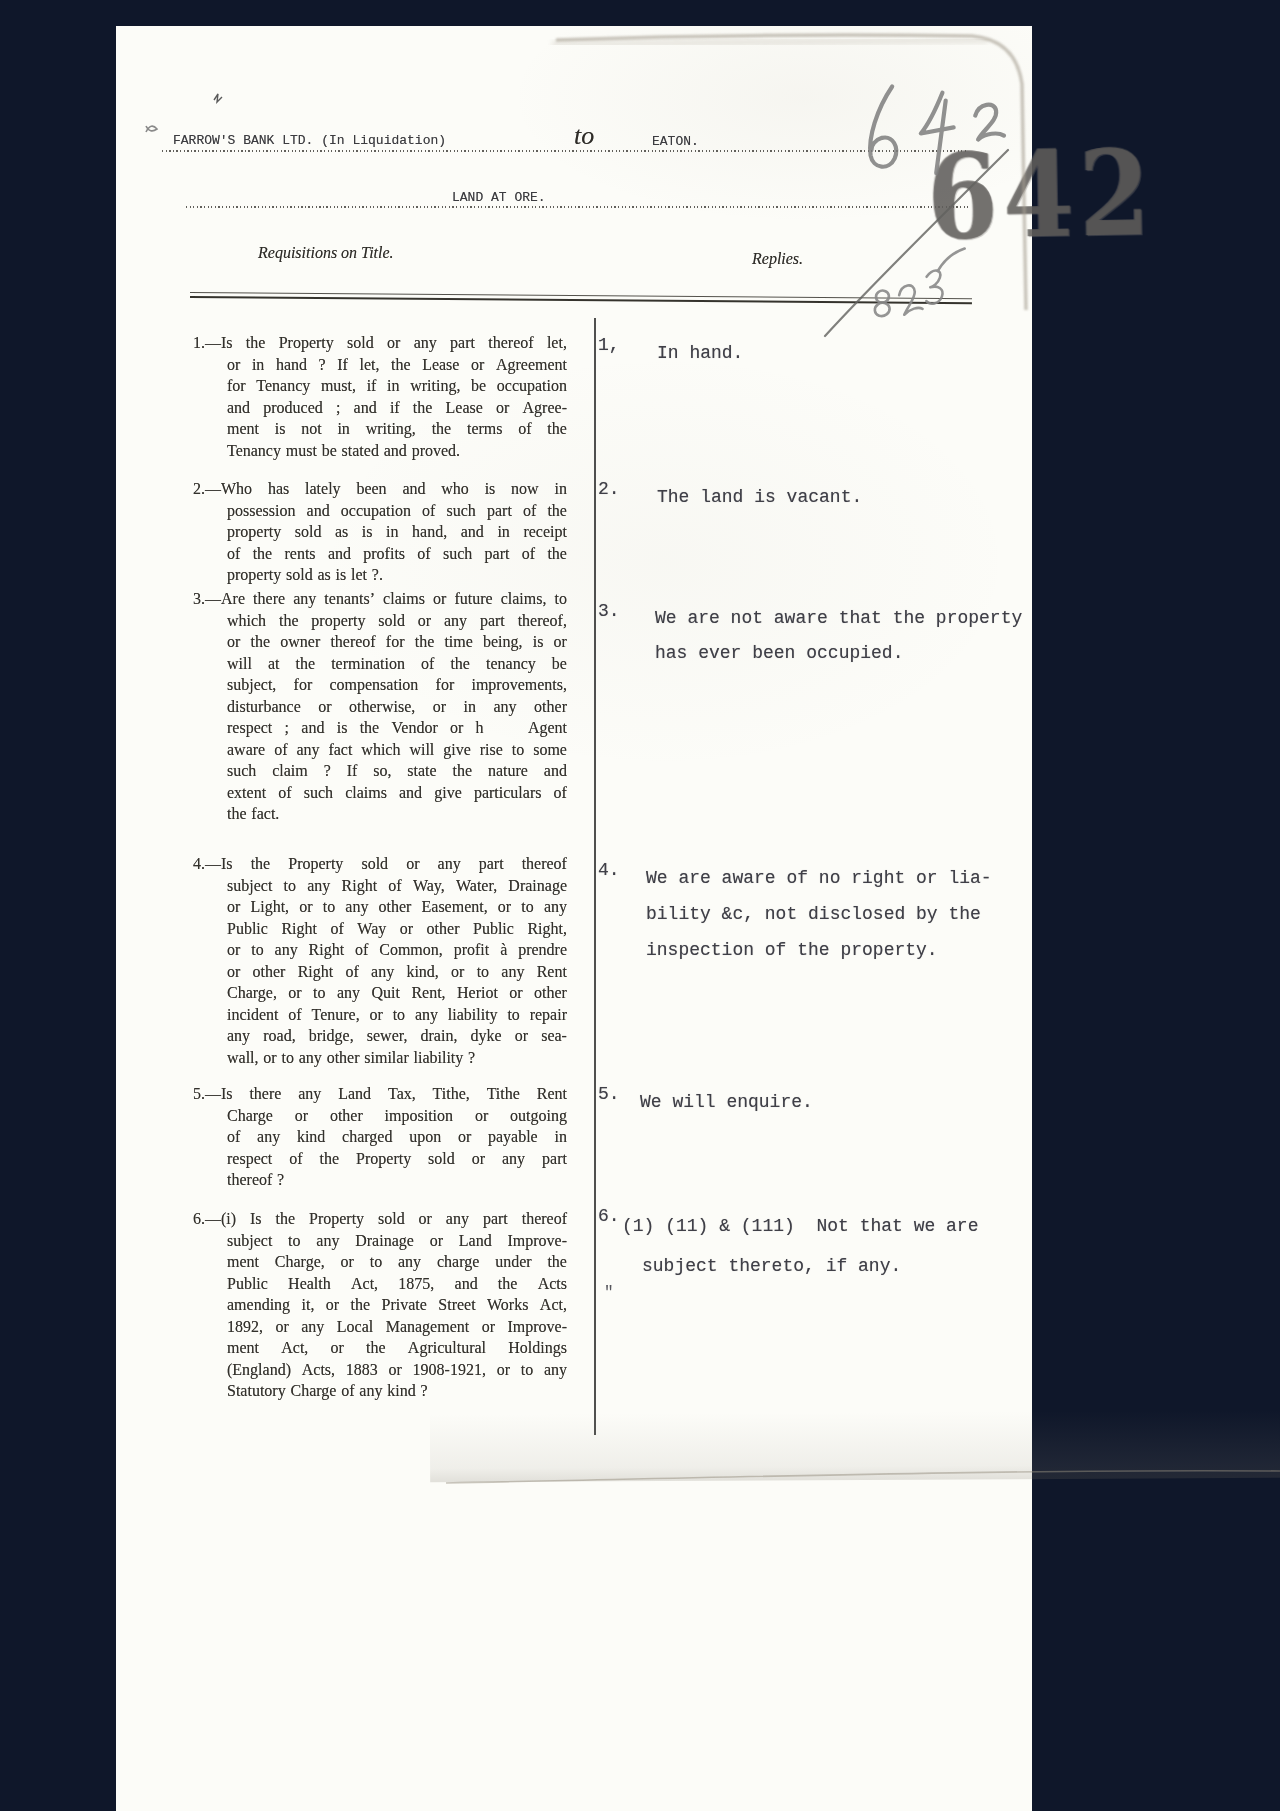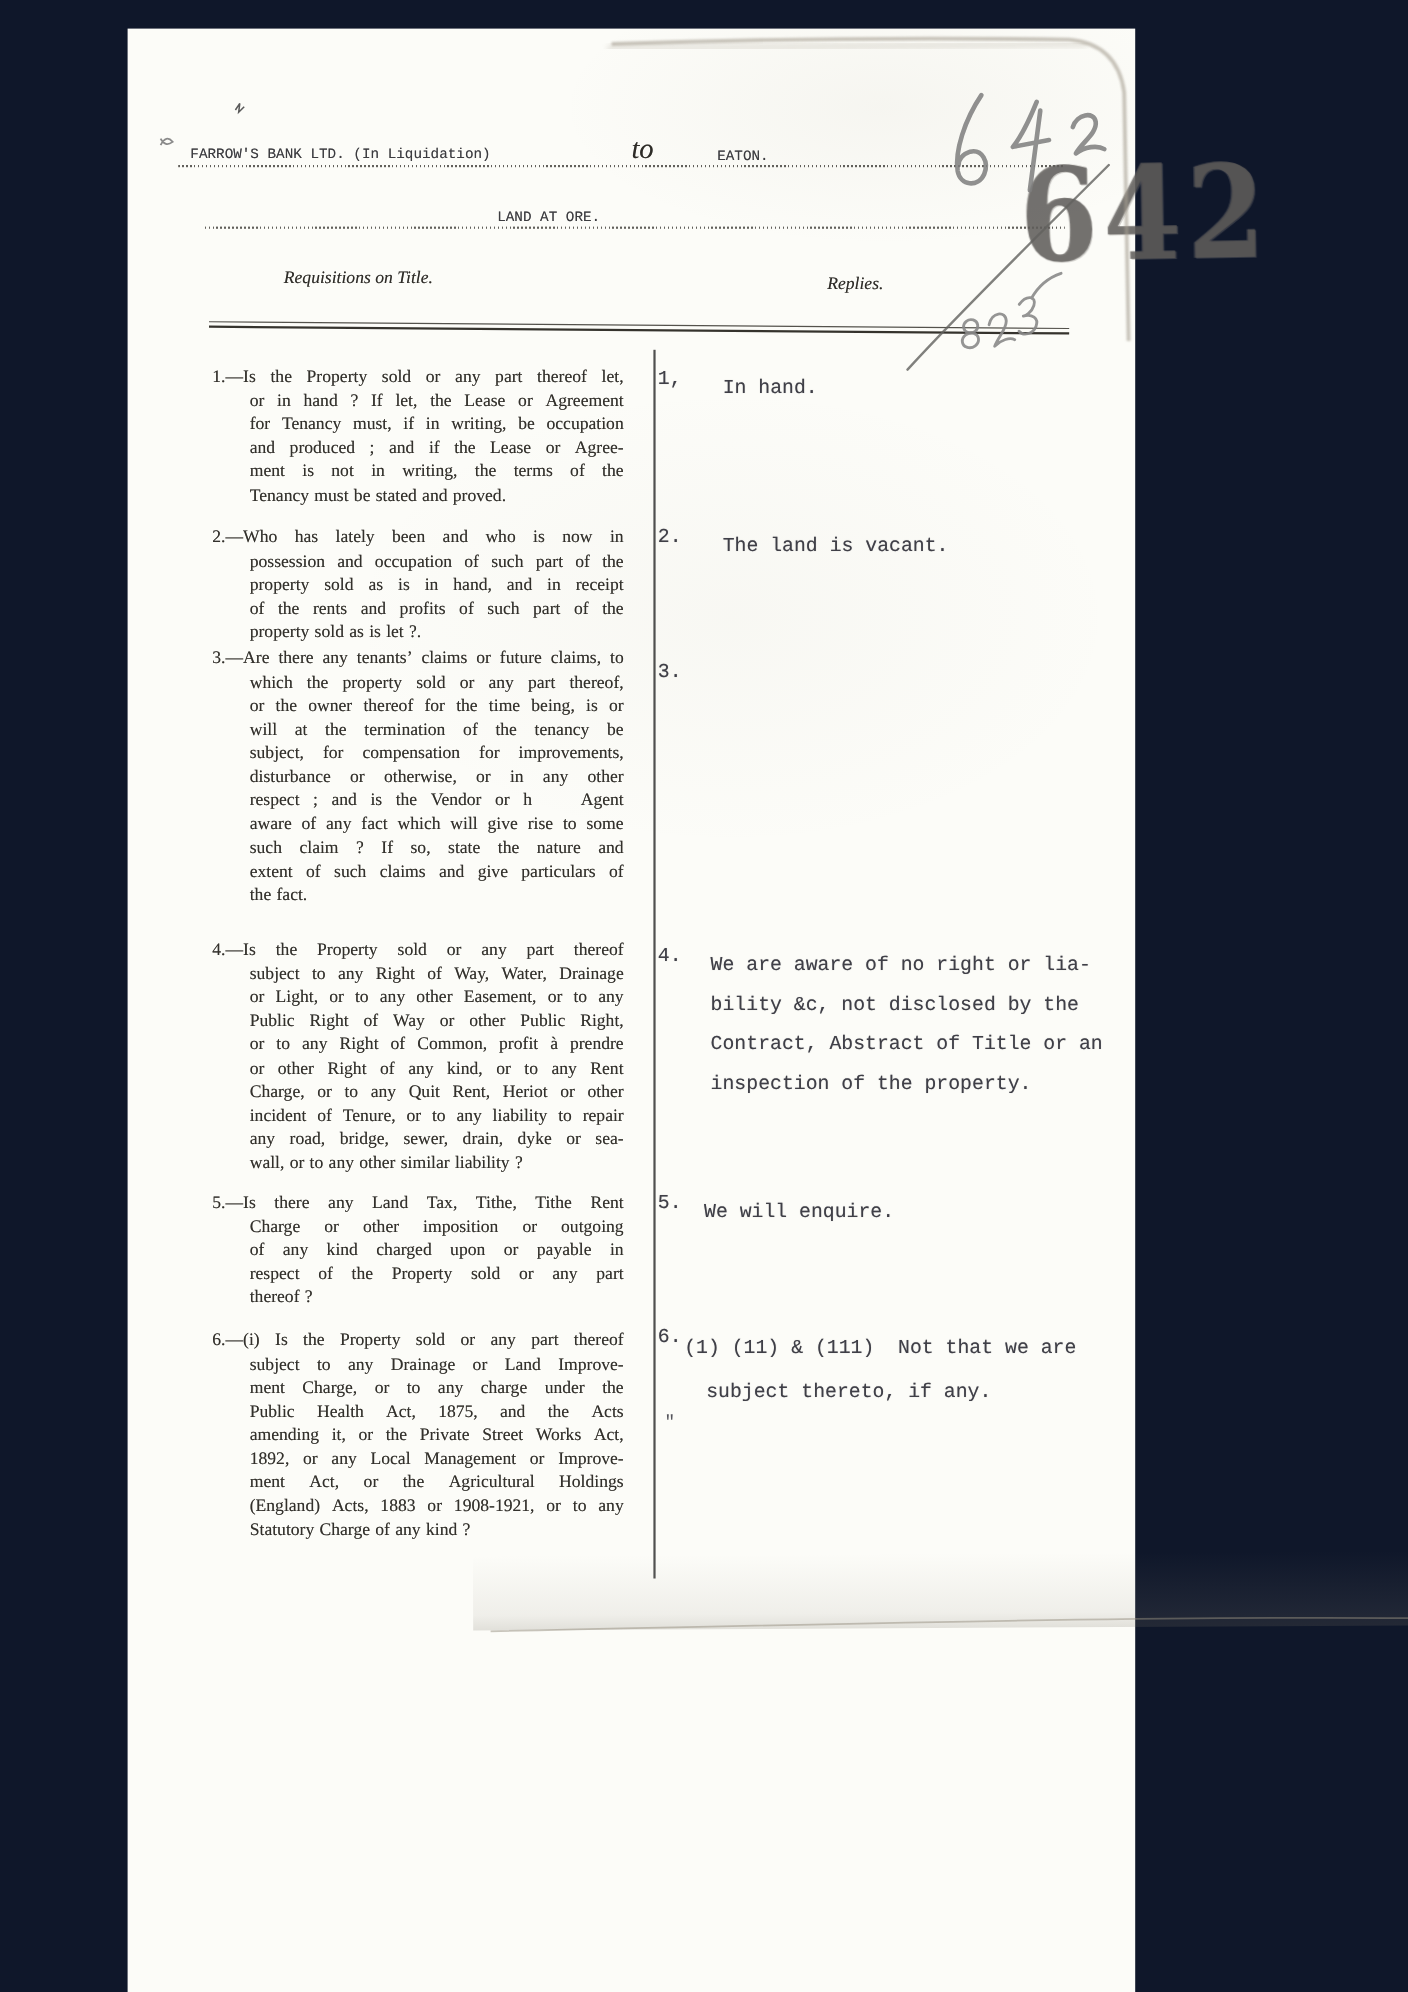--- a/index.html
+++ b/index.html
@@ -561,27 +561,30 @@
           </div>
         </div>
         <div class="abs reply" style="left: 482px; top: 453px;">
           <span class="rnum">2.</span>
           <div style="margin-left: 59px; line-height: 36px;">
             <div class="rline">The land is vacant.</div>
           </div>
         </div>
         <div class="abs reply" style="left: 482px; top: 575px;">
           <span class="rnum">3.</span>
+          <div style="margin-left: 57px; line-height: 35px;">
+            <div class="rline">We are not aware that the property</div>
+            <div class="rline">has ever been occupied.</div>
+          </div>
         </div>
         <div class="abs reply" style="left: 482px; top: 834px;">
           <span class="rnum">4.</span>
           <div style="margin-left: 48px; line-height: 36px;">
             <div class="rline">We are aware of no right or lia-</div>
             <div class="rline">bility &amp;c, not disclosed by the</div>
-            <div class="rline">Contract, Abstract of Title or an</div>
             <div class="rline">inspection of the property.</div>
           </div>
         </div>
         <div class="abs reply" style="left: 482px; top: 1058px;">
           <span class="rnum">5.</span>
           <div style="margin-left: 42px; line-height: 36px;">
             <div class="rline">We will enquire.</div>
           </div>
         </div>
         <div class="abs reply" style="left: 482px; top: 1180px;">

